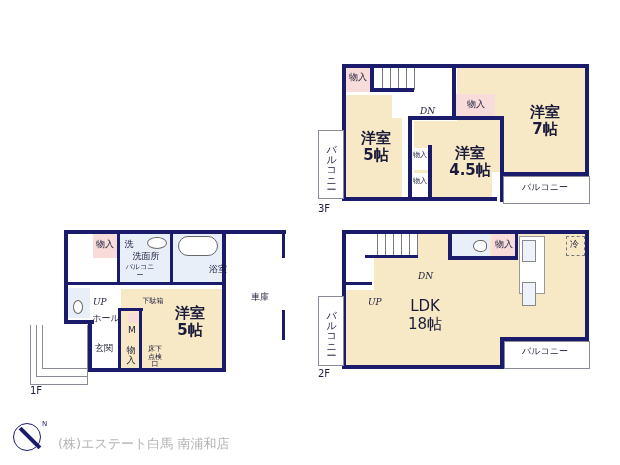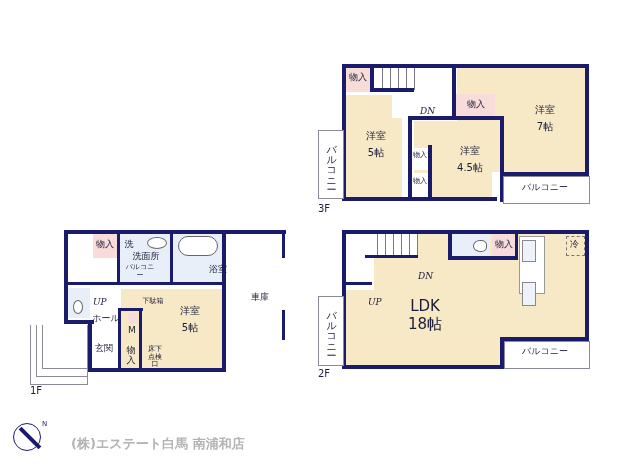--- a/index.html
+++ b/index.html
@@ -5,21 +5,21 @@
   html,body{margin:0;padding:0;background:#fff;}
   body{width:620px;height:465px;position:relative;overflow:hidden;font-family:"DejaVu Sans","Liberation Sans",sans-serif;}
   .abs{position:absolute;box-sizing:border-box;}
   .wall{position:absolute;background:#1b1b6b;}
   .room{position:absolute;background:#f8e9c6;}
   .wet{position:absolute;background:#e8eff9;}
   .closet{position:absolute;background:#f7dcd9;}
   .white{position:absolute;background:#fff;}
   .lbl{position:absolute;color:#1b1b3a;text-align:center;white-space:nowrap;line-height:1.1;}
   .big{font-size:15px;}
-  .med{font-size:10px;}
+  .med{font-size:15px;font-weight:bold;}
   .sm{font-size:9px;}
   .xs{font-size:7px;}
   .vert{writing-mode:vertical-rl;font-size:10px;color:#1b1b3a;position:absolute;}
   .balcony{position:absolute;border:1px solid #8a8a9a;background:#fff;}
   .stairs{position:absolute;background:repeating-linear-gradient(90deg,#fff 0,#fff 7px,#7a7a8a 7px,#7a7a8a 8px);}
   .italic{font-style:italic;font-family:"DejaVu Serif","Liberation Serif",serif;margin-top:32px;}
   .floorlbl{position:absolute;font-size:10px;color:#1b1b3a;}
   .footer{position:absolute;color:#b3b3b3;font-size:13px;}
   .dashbox{position:absolute;border:1px dashed #777;}
 </style>
@@ -163,14 +163,14 @@
   <div class="lbl sm" style="left:245px;top:293px;width:30px;">車庫</div>
 
   <div class="floorlbl" style="left:30px;top:385px;">1F</div>
 </div>
 
 <div>
   <div class="abs" style="left:13px;top:423px;width:28px;height:28px;border:1px solid #1b1b6b;border-radius:50%;">
     <div class="abs" style="left:2px;top:12px;width:28px;height:4px;background:#1b1b6b;transform:rotate(45deg);"></div>
     <div class="abs" style="left:28px;top:-4px;font-size:7px;color:#1b1b6b;">N</div>
   </div>
-  <div class="footer" style="left:71px;top:435px;font-weight:bold;">(株)エステート白馬 南浦和店</div>
+  <div class="footer" style="left:58px;top:435px;">(株)エステート白馬 南浦和店</div>
 </div>
 
 </body></html>

